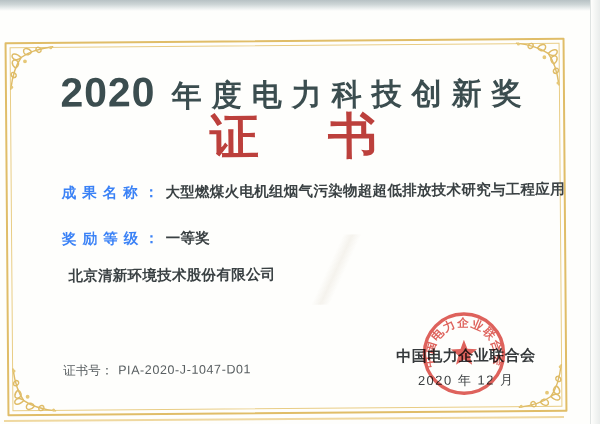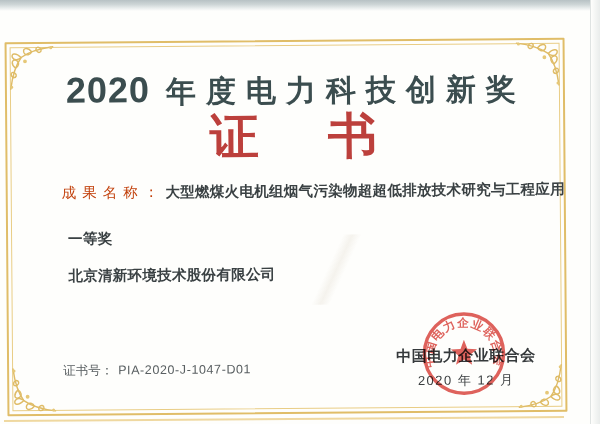--- a/index.html
+++ b/index.html
@@ -25,33 +25,33 @@
   .frame::before{content:"";position:absolute;inset:3px;border:1px solid #e9cd85;}
 
   .corner{position:absolute;width:46px;height:46px;}
   .corner.tl{left:4px;top:3px;}
   .corner.tr{right:4px;top:3px;transform:scaleX(-1);}
   .corner.bl{left:4px;bottom:3px;transform:scaleY(-1);}
   .corner.br{right:4px;bottom:3px;transform:rotate(180deg);}
 
   .award-title{position:absolute;top:31px;left:0;width:100%;text-align:center;
     padding-left:22px;box-sizing:border-box;color:#3b4d4f;font-weight:bold;line-height:1;}
-  .award-title .t-year{font-size:36px;letter-spacing:1px;margin-right:16px;}
+  .award-title .t-year{font-size:41px;letter-spacing:1px;margin-right:16px;}
   .award-title .t-cjk{font-size:30px;letter-spacing:10px;}
 
   .doc-title{position:absolute;top:71px;left:0;width:100%;text-align:center;
     padding-left:26px;box-sizing:border-box;
     font-family:"DejaVu Serif","Liberation Serif",serif;
     font-size:49px;font-weight:bold;color:#bc403c;letter-spacing:10px;line-height:1.05;}
 
   .field-row{position:absolute;left:56px;display:flex;align-items:baseline;white-space:nowrap;}
   .field-row.r0{top:142px;}
   .field-row.r1{top:188px;}
   .field-row.r2{top:225px;}
-  .field-label{font-size:14.5px;font-weight:400;color:#c2410c;letter-spacing:1px;}
+  .field-label{font-size:14.5px;font-weight:700;color:#3b82f6;letter-spacing:1px;}
   .field-value{font-size:14.5px;font-weight:bold;color:#3a4143;letter-spacing:.3px;margin-left:6px;}
 
   .cert-no{position:absolute;left:56px;top:321px;font-size:12.5px;color:#5a6062;
     display:flex;align-items:baseline;white-space:nowrap;}
   .cert-no .no-value{margin-left:5px;letter-spacing:.6px;}
 
   .issuer{position:absolute;left:369px;top:308px;width:180px;text-align:center;z-index:1;}
   .issuer-org{font-size:15px;font-weight:bold;color:#35393b;letter-spacing:.5px;}
   .issuer-date{margin-top:6px;font-size:13px;color:#3b3f40;letter-spacing:1.5px;}
 
@@ -114,20 +114,21 @@
       <span class="t-year">2020</span><span class="t-cjk">年度电力科技创新奖</span>
     </div>
 
     <div class="doc-title">证　书</div>
 
     <div class="field-row r0">
       <span class="field-label">成 果 名 称 ：</span>
       <span class="field-value">大型燃煤火电机组烟气污染物超超低排放技术研究与工程应用</span>
     </div>
     <div class="field-row r1">
+      <span class="field-label">奖 励 等 级 ：</span>
       <span class="field-value">一等奖</span>
     </div>
     <div class="field-row r2">
       <span class="field-value">北京清新环境技术股份有限公司</span>
     </div>
 
     <div class="cert-no">
       <span class="no-label">证书号：</span>
       <span class="no-value">PIA-2020-J-1047-D01</span>
     </div>

